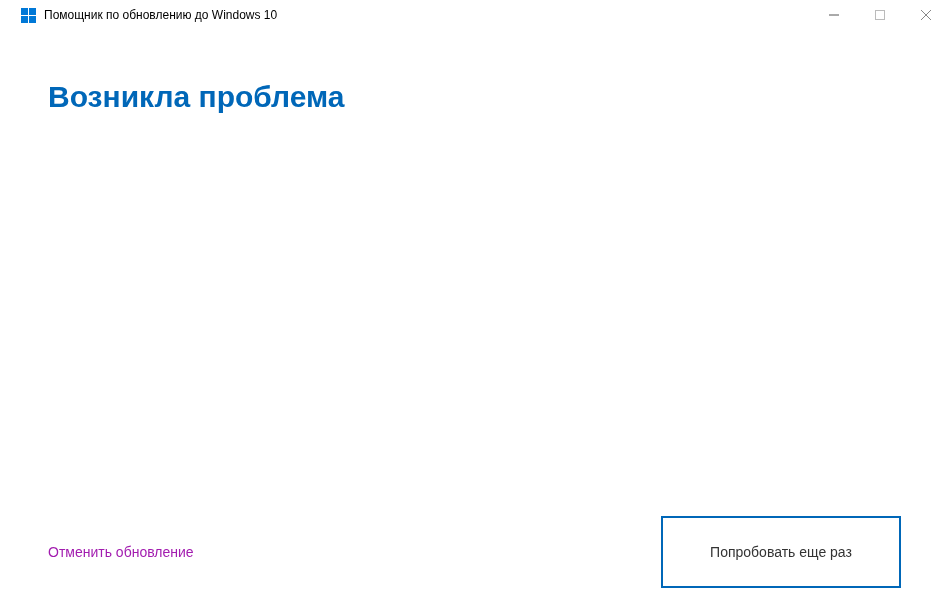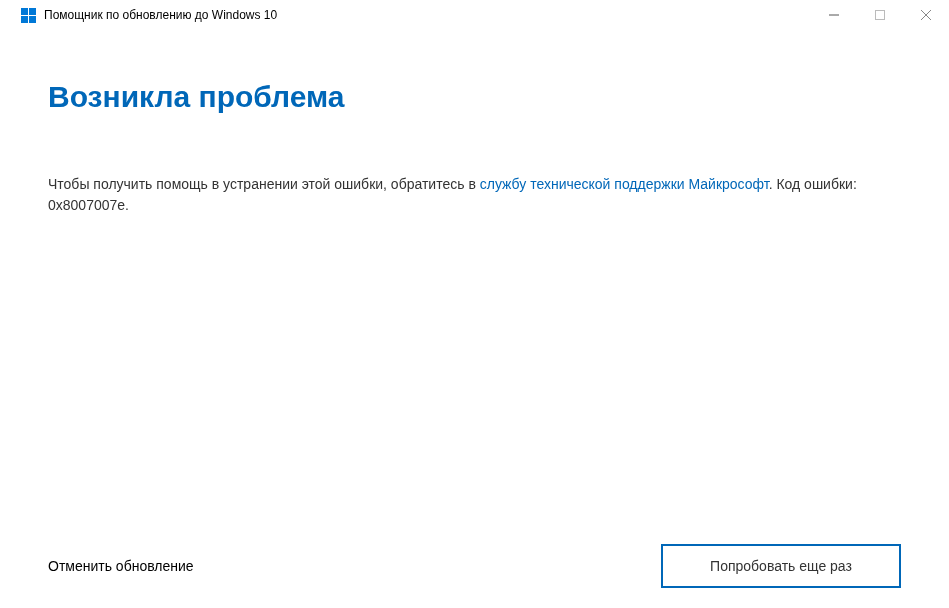--- a/index.html
+++ b/index.html
@@ -78,29 +78,29 @@
       position: absolute;
       bottom: 20px;
       left: 48px;
       right: 48px;
       display: flex;
       align-items: center;
       justify-content: space-between;
     }
     .cancel-link {
       font-size: 14px;
-      color: #000000;
+      color: #a21caf;
       text-decoration: none;
     }
     .retry-button {
       border: 2px solid #0067b8;
       background: #ffffff;
       color: #333;
       font-size: 14px;
-      padding: 12px 40px;
+      padding: 26px 40px;
       cursor: pointer;
       font-family: inherit;
       min-width: 240px;
       text-align: center;
     }
   </style>
 </head>
 <body>
 
 <div class="titlebar">
@@ -126,21 +126,18 @@
       <svg viewBox="0 0 10 10">
           <line x1="0" y1="0" x2="10" y2="10" stroke="#888" stroke-width="1"></line>
           <line x1="10" y1="0" x2="0" y2="10" stroke="#888" stroke-width="1"></line>
         </svg>
     </div>
   </div>
 </div>
 
 <div class="content">
   <h1 class="heading">Возникла проблема</h1>
-  <p class="body-text">
-    <span>Чтобы получить помощь в устранении этой ошибки, обратитесь в </span><a href="#" class="link">службу технической поддержки Майкрософт</a><span>. Код ошибки: 0x8007007e.</span>
-  </p>
 </div>
 
 <div class="footer">
   <a href="#" class="cancel-link">Отменить обновление</a>
   <button class="retry-button">Попробовать еще раз</button>
 </div>
 
 </body></html>

